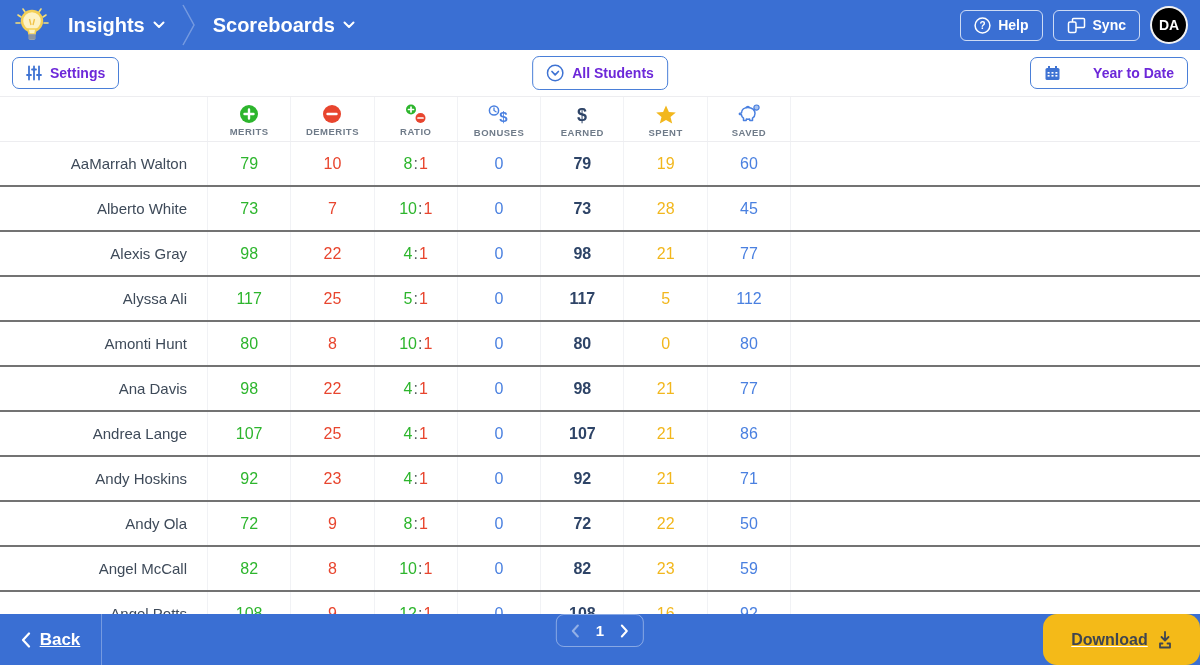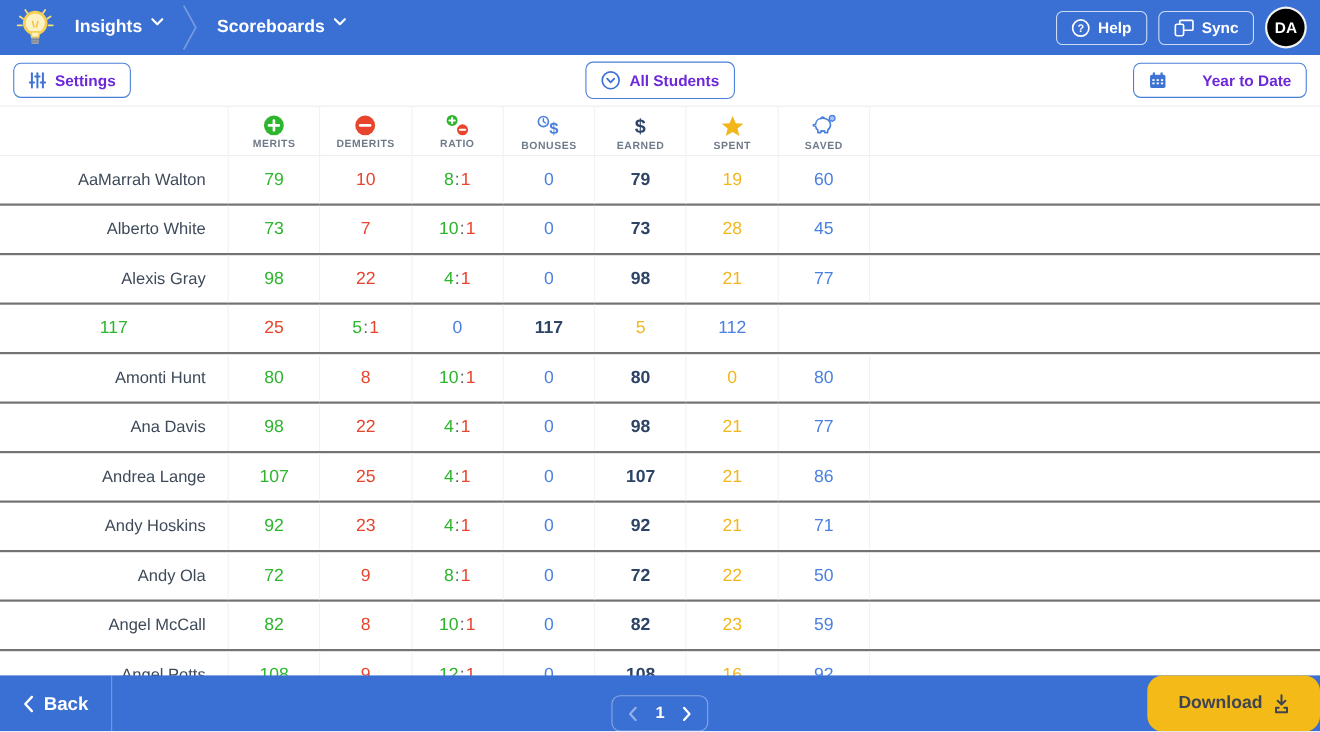--- a/index.html
+++ b/index.html
@@ -3,21 +3,21 @@
 <meta charset="utf-8">
 <style>
   * { margin:0; padding:0; box-sizing:border-box; }
   html,body { width:1200px; height:665px; }
   body { font-family:"Liberation Sans","DejaVu Sans",sans-serif; background:#fff; }
   .app { position:relative; width:1200px; height:665px; overflow:hidden; background:#fff; }
 
   
   .topbar { height:50px; background:#3a6fd3; display:flex; align-items:center; padding:0 12px; color:#fff; }
   .bulb-wrap { width:40px; height:42px; display:flex; align-items:center; justify-content:center; margin-right:10px; }
-  .crumb { display:flex; align-items:flex-start; gap:8px; font-size:16px; font-weight:600; color:#fff; cursor:pointer; padding:0 6px; }
+  .crumb { display:flex; align-items:center; gap:8px; font-size:20px; font-weight:600; color:#fff; cursor:pointer; padding:0 6px; }
   .crumb svg { display:block; }
   .crumb-sep { margin:0 10px; display:block; }
   .topbar-right { margin-left:auto; display:flex; align-items:center; gap:10px; }
   .tb-btn { display:flex; align-items:center; gap:7px; border:1px solid rgba(255,255,255,0.75); border-radius:6px;
             padding:6px 13px; font-size:14px; font-weight:600; color:#fff; background:transparent; cursor:pointer; }
   .avatar { width:38px; height:38px; border-radius:50%; background:#000000; border:2px solid rgba(255,255,255,0.95);
             display:flex; align-items:center; justify-content:center; font-size:14px; font-weight:600; color:#fff; cursor:pointer; }
 
   
   .toolbar { height:47px; background:#fff; display:flex; align-items:center; padding:0 12px; position:relative;
@@ -43,21 +43,21 @@
   .c-bonus { color:#4a80e0; }
   .c-earned { color:#2e4467; font-weight:600; }
   .c-spent { color:#f2b71d; }
   .c-saved { color:#4a80e0; }
   .rnum { color:#2db52d; }
   .rcolon { color:#55605f; margin:0 1px; }
   .rden { color:#e8452e; }
 
   
   .footer { position:absolute; left:0; right:0; bottom:0; height:51px; background:#3a6fd3; display:flex;
-            align-items:flex-end; z-index:5; color:#fff; }
+            align-items:flex-start; z-index:5; color:#fff;text-decoration:underline; }
   .back-btn { width:102px; height:100%; display:flex; align-items:center; justify-content:center; gap:9px;
               font-size:17px; font-weight:600; border-right:1px solid rgba(255,255,255,0.3); cursor:pointer; }
   .pager { position:absolute; left:50%; transform:translateX(-50%); display:flex; align-items:center; gap:16px;
            border:1px solid rgba(255,255,255,0.4); border-radius:8px; padding:7px 14px; }
   .pager .pg-prev { opacity:0.45; cursor:default; display:flex; }
   .pager .pg-next { cursor:pointer; display:flex; }
   .pager .pg-num { font-size:15px; font-weight:600; }
   .download-btn { margin-left:auto; width:157px; height:100%; background:#f4ba18; color:#3f4550; display:flex;
                   align-items:center; justify-content:center; gap:10px; font-size:16px; font-weight:600; cursor:pointer;border-radius:14px; }
 </style>
@@ -273,20 +273,21 @@
             <span class="rcolon">:</span>
             <span class="rden">1</span>
       </div>
       <div class="cell c-bonus">0</div>
       <div class="cell c-earned">98</div>
       <div class="cell c-spent">21</div>
       <div class="cell c-saved">77</div>
       <div class="cell filler"></div>
     </div>
         <div class="trow">
+      <div class="cell name">Alyssa Ali</div>
       <div class="cell c-merits">117</div>
       <div class="cell c-demerits">25</div>
       <div class="cell">
         <span class="rnum">5</span>
             <span class="rcolon">:</span>
             <span class="rden">1</span>
       </div>
       <div class="cell c-bonus">0</div>
       <div class="cell c-earned">117</div>
       <div class="cell c-spent">5</div>

